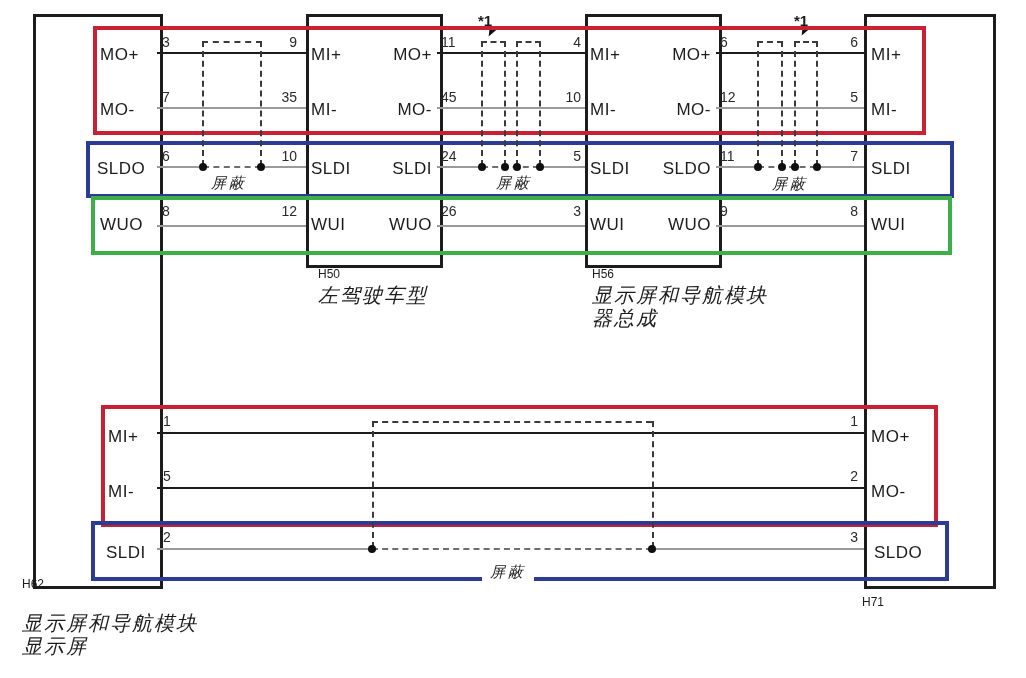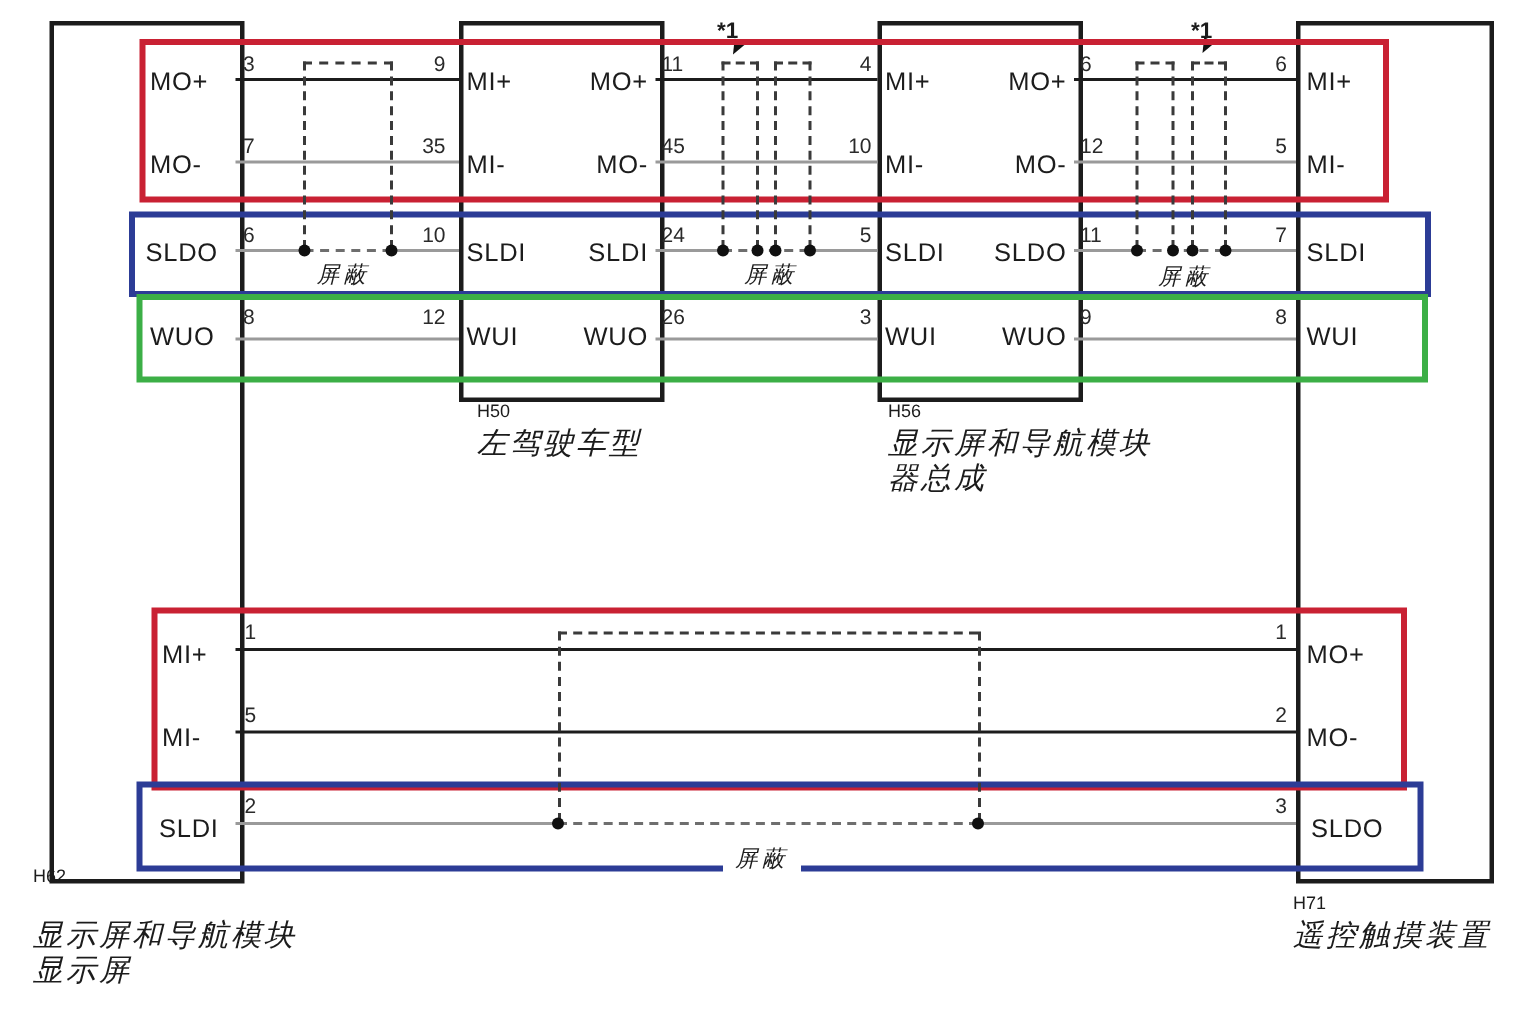--- a/index.html
+++ b/index.html
@@ -200,17 +200,16 @@
 
   <div class="cap-id" style="left:592px;top:265px">H56</div>
   <div class="cap-desc" style="left:592px;top:284px">显示屏和导航模块</div>
   <div class="cap-desc" style="left:592px;top:307px">器总成</div>
 
   <div class="cap-id" style="left:22px;top:575px">H62</div>
   <div class="cap-desc" style="left:22px;top:612px">显示屏和导航模块</div>
   <div class="cap-desc" style="left:22px;top:635px">显示屏</div>
 
   <div class="cap-id" style="left:862px;top:593px">H71</div>
-  <div class="cap-desc" style="left:862px;top:612px">遥控触摸装置</div>
 
 
 
 </div>
 
 </body></html>

